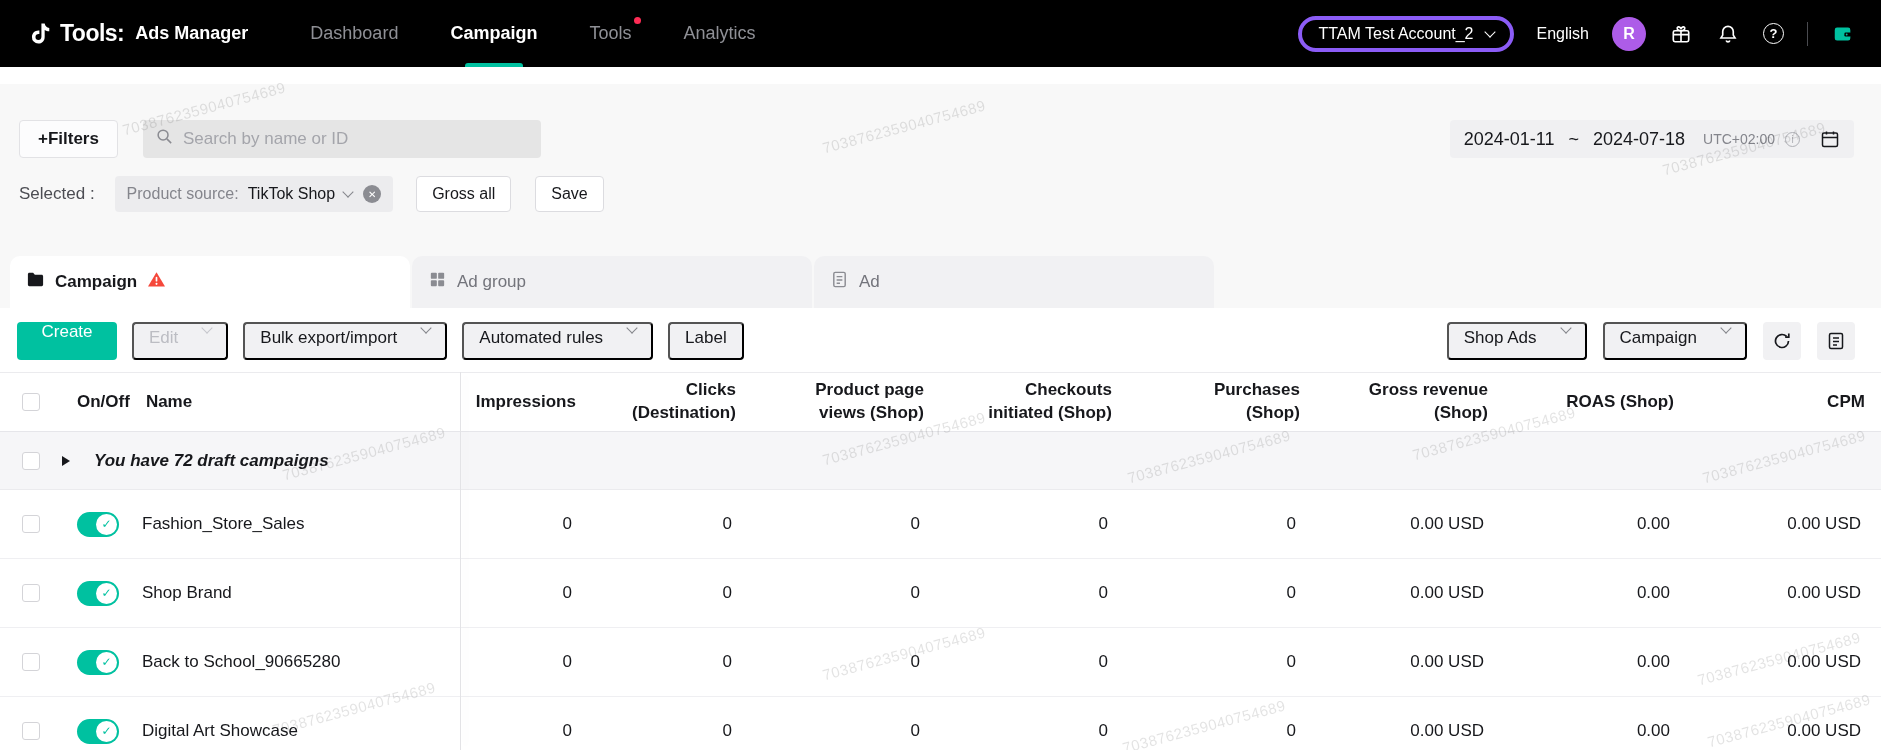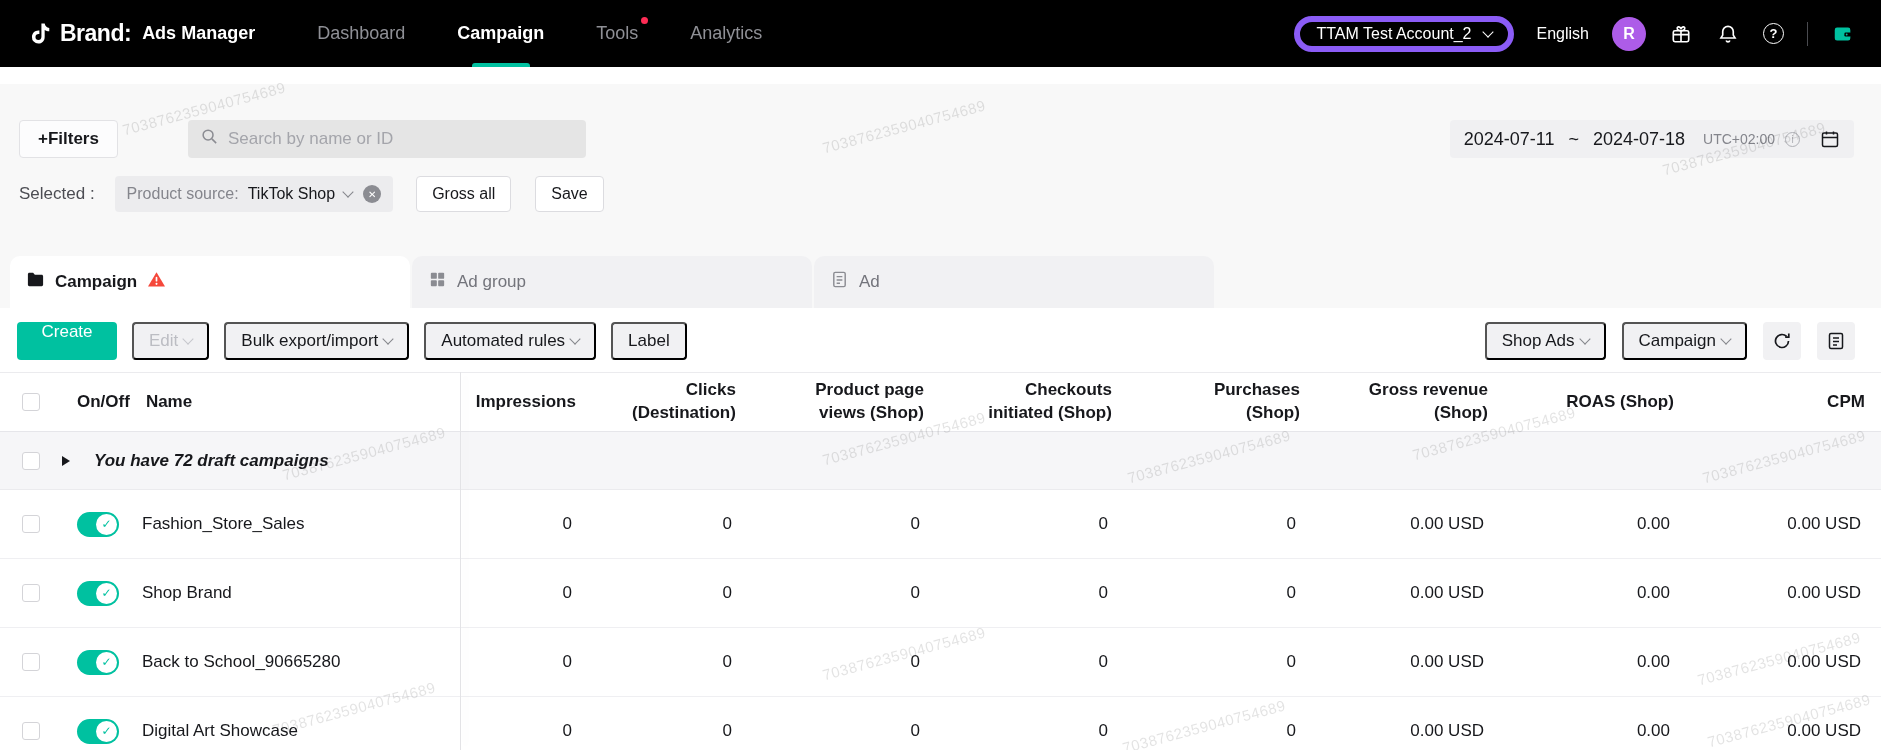--- a/index.html
+++ b/index.html
@@ -15,38 +15,38 @@
   .logo { display:flex; align-items:center; gap:7px; }
   .logo svg { width:27px; height:27px; display:block; }
   .logo-text { font-size:23px; font-weight:800; letter-spacing:-0.5px; }
   .logo-suffix { font-size:18px; font-weight:600; margin-left:4px; }
   .nav { display:flex; gap:52px; margin-left:62px; height:67px; }
   .nav-item { font-size:18px; color:#8f9096; display:flex; align-items:center; position:relative; }
   .nav-item.active { color:#fff; font-weight:700; }
   .nav-underline { position:absolute; left:50%; transform:translateX(-50%); bottom:0; width:58px; height:4px; border-radius:3px 3px 0 0; background:#00c1a0; }
   .nav-dot { position:absolute; top:17px; right:-10px; width:7px; height:7px; border-radius:50%; background:#fe2c55; }
   .top-right { margin-left:auto; display:flex; align-items:center; gap:23px; }
-  .account-pill { height:36px; border:6px solid #8b5cf6; border-radius:18px; display:flex; align-items:center; padding:12px 16px; gap:12px; font-size:16px; color:#fff; }
+  .account-pill { height:36px; border:4px solid #8b5cf6; border-radius:18px; display:flex; align-items:center; padding:12px 16px; gap:12px; font-size:16px; color:#fff; }
   .lang { font-size:16px; color:#fff; }
   .avatar { width:34px; height:34px; border-radius:50%; background:#ad5ce8; color:#fff; display:flex; align-items:center; justify-content:center; font-size:16px; font-weight:700; }
   .tb-icon { width:24px; height:24px; display:flex; align-items:center; justify-content:center; }
   .tb-icon svg { width:22px; height:22px; display:block; }
   .icon-help { width:21px; height:21px; border:1.6px solid #fff; border-radius:50%; display:flex; align-items:center; justify-content:center; font-size:13px; font-weight:700; color:#fff; }
   .icon-help::before { content:"?"; }
   .top-divider { width:1px; height:24px; background:#4a4b50; }
 
   
   .chev { display:inline-block; width:8px; height:8px; border-right:1.6px solid currentColor; border-bottom:1.6px solid currentColor; transform:rotate(45deg); margin-top:-4px; }
   .chev.gray { color:#85868b; }
 
   
   .white-strip { height:17px; background:#fff; }
   .content { position:relative; }
 
-  .filters-row { display:flex; margin:36px 27px 0 19px; height:38px;gap:45px; }
+  .filters-row { display:flex; margin:36px 27px 0 19px; height:38px; }
   .btn-filters { height:38px; padding:0 18px; background:#fcfcfd; border:1px solid #e2e2e5; border-radius:4px; display:flex; align-items:center; font-size:17px; font-weight:600; color:#17181c; }
   .searchbox { margin-left:25px; width:398px; height:38px; background:#e5e5e5; border-radius:4px; display:flex; align-items:center; padding:0 12px; gap:9px; }
   .searchbox svg { width:19px; height:19px; }
   .searchbox input { border:none; outline:none; background:transparent; font-family:inherit; font-size:17px; color:#17181c; flex:1; }
   .searchbox input::placeholder { color:#a4a5ab; }
   .date-ctrl { margin-left:auto; height:38px; background:#f0f0f2; border-radius:4px; display:flex; align-items:center; padding:0 14px; gap:10px; }
   .date-text { font-size:18px; color:#17181c; }
   .date-sep { font-size:18px; color:#17181c; margin:0 4px; }
   .tz { font-size:14px; color:#84858c; margin-left:8px; }
   .icon-info { width:15px; height:15px; border:1.2px solid #aeafb5; border-radius:50%; color:#aeafb5; font-size:10px; display:flex; align-items:center; justify-content:center; font-style:normal; }
@@ -69,21 +69,21 @@
   .tabs-row { display:flex; margin:44px 0 0 10px; height:52px; gap:2px; }
   .tab { width:400px; border-radius:10px 10px 0 0; display:flex; align-items:center; padding:0 16px; gap:10px; background:#f1f1f3; font-size:17px; color:#73747b; }
   .tab svg { width:19px; height:19px; }
   .tab.active { background:#fff; color:#17181c; font-weight:700; }
   .tab .warn svg { width:19px; height:17px; }
 
   
   .panel { background:#fff; height:442px; position:relative; }
   .toolbar { display:flex; align-items:center; gap:15px; padding:14px 26px 0 17px; height:52px; }
   .btn-create { height:38px; width:100px; background:#00c1a0; color:#fff; border:none; border-radius:4px; font-size:17px; font-weight:500; display:flex; justify-content:center; }
-  .btn-tool { height:38px; padding:16px 15px; background:#f1f1f3; border-radius:4px; font-size:17px; color:#17181c; display:flex; align-items:center; gap:6px; }
+  .btn-tool { height:38px; padding:4px 15px; background:#f1f1f3; border-radius:4px; font-size:17px; color:#17181c; display:flex; align-items:flex-start; gap:25px; }
   .btn-tool.disabled { color:#bcbdc3; }
   .toolbar-right { margin-left:auto; display:flex; align-items:center; gap:16px; }
   .icon-btn { width:38px; height:38px; background:#f1f1f3; border-radius:4px; display:flex; align-items:center; justify-content:center; }
   .icon-btn svg { width:20px; height:20px; }
 
   
   .table { position:relative; }
   .vline { position:absolute; left:460px; top:0; bottom:0; width:1px; background:#e3e3e6; box-shadow:5px 0 9px rgba(0,0,0,0.05); z-index:3; }
   .trow, .thead, .draft-row { display:flex; align-items:center; padding-right:20px; }
   .thead { height:60px; border-top:1px solid #ebebee; border-bottom:1px solid #e6e6ea; font-weight:700; }
@@ -109,21 +109,21 @@
 </head>
 <body>
 
 <header class="topbar">
   <div class="logo">
     <span>
       <svg viewBox="0 0 24 24">
           <path d="M16.6 3c.4 2.1 1.8 3.7 4.1 4.1v3c-1.6 0-3-.5-4.1-1.3v6.2c0 3.4-2.3 5.9-5.7 5.9A5.6 5.6 0 0 1 5.3 15c0-3.2 2.5-5.7 5.7-5.7l.9.1v3.1a2.7 2.7 0 0 0-3.5 2.6 2.7 2.7 0 0 0 2.7 2.7c1.6 0 2.6-1.1 2.6-2.9V3h2.9z" fill="#fff"></path>
         </svg>
     </span>
-    <span class="logo-text">Brand:</span>
+    <span class="logo-text">Tools:</span>
     <span class="logo-suffix">Ads Manager</span>
   </div>
 
   <nav class="nav">
     <div class="nav-item clickable">
         <span>Dashboard</span>
       </div>
     <div class="nav-item active clickable">
       <span>Campaign</span>
       <span class="nav-underline"></span>
@@ -182,21 +182,21 @@
     <div class="searchbox">
       <span>
         <svg viewBox="0 0 20 20" fill="none" stroke="#8b8c92" stroke-width="1.6">
             <circle cx="8.5" cy="8.5" r="5.2"></circle>
             <path d="M12.5 12.5L17 17"></path>
           </svg>
       </span>
       <input type="text" placeholder="Search by name or ID" style="">
     </div>
     <div class="date-ctrl clickable">
-      <span class="date-text">2024-07-11</span>
+      <span class="date-text">2024-01-11</span>
       <span class="date-sep">~</span>
       <span class="date-text">2024-07-18</span>
       <span class="tz">UTC+02:00</span>
       <span class="icon-info"></span>
       <span class="cal-icon">
         <svg viewBox="0 0 20 20" fill="none" stroke="#17181c" stroke-width="1.5">
             <rect x="2.5" y="4" width="15" height="13.5" rx="1.5"></rect>
             <path d="M2.5 8.5h15M6.5 2.5v3M13.5 2.5v3"></path>
           </svg>
       </span>

